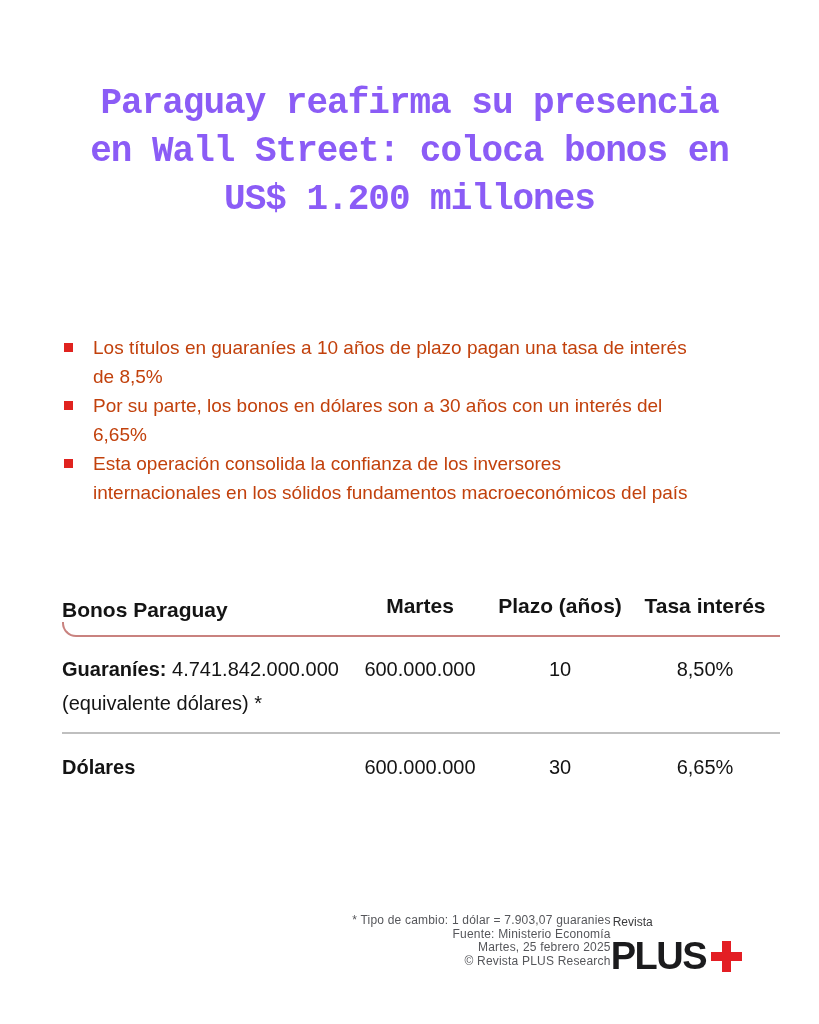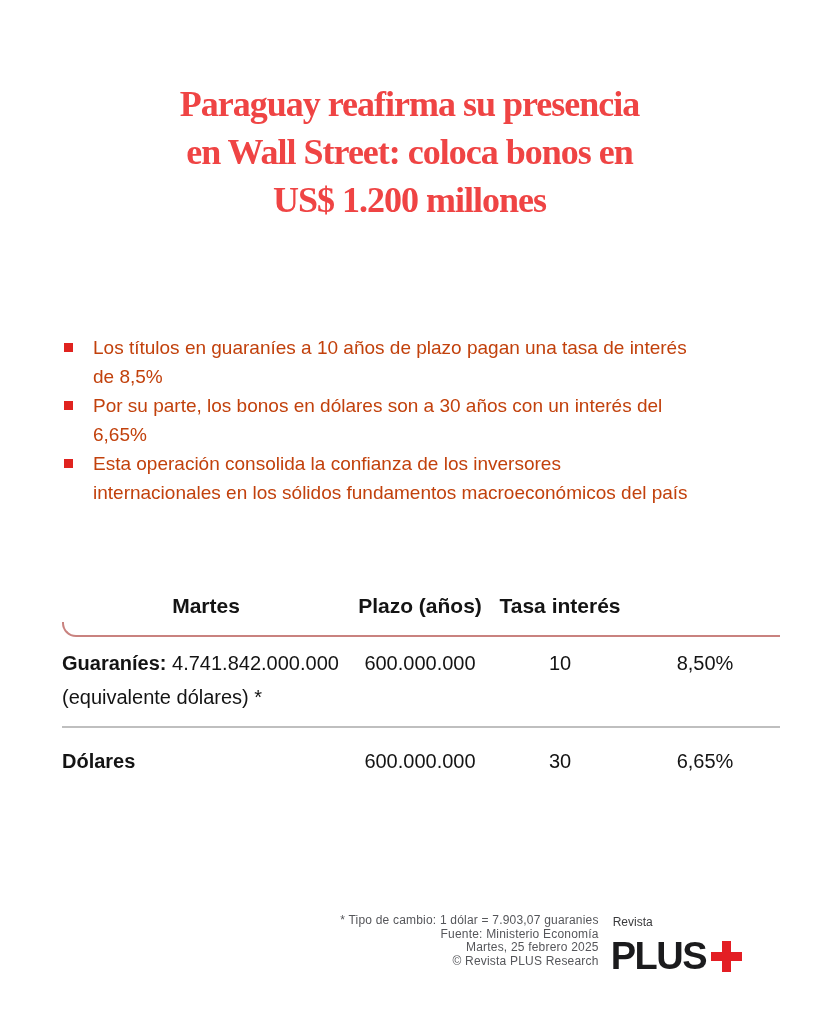--- a/index.html
+++ b/index.html
@@ -5,53 +5,53 @@
   html,body{margin:0;padding:0;background:#ffffff;}
   body{
     width:819px;height:1024px;position:relative;overflow:hidden;
     font-family:"Liberation Sans", sans-serif;
     -webkit-font-smoothing:antialiased;
   }
   
   .title{
     position:absolute;top:80px;left:0;width:819px;margin:0;
     text-align:center;
-    font-family:Liberation Serif, serif;
+    font-family:Liberation Mono, monospace;
     font-weight:700;font-size:36px;line-height:48px;
-    letter-spacing:-1px;color:#ef4444;
+    letter-spacing:-1px;color:#8b5cf6;
   }
   .title-line{display:block;}
   
   .bullets{position:absolute;top:333px;left:64px;width:700px;
     list-style:none;margin:0;padding:0;}
   .bullet{position:relative;padding-left:29px;
     font-size:19px;line-height:29px;color:#c2410c;}
   .bullet-square{position:absolute;left:0;top:10px;width:9px;height:9px;
     background:#e0231f;}
   .bullet-line{display:block;}
   
   .table{position:absolute;top:592px;left:62px;width:718px;color:#141414;}
   .thead{display:grid;grid-template-columns:288px 140px 140px 150px;
     align-items:end;font-weight:bold;font-size:21px;line-height:28px;}
   .th{text-align:center;}
   .th-left{text-align:left;position:relative;top:4px;}
   .rule{height:13px;margin-top:2px;
     border-left:2px solid #c9827f;border-bottom:2px solid #c9827f;
     border-bottom-left-radius:14px;}
   .trow{display:grid;grid-template-columns:288px 140px 140px 150px;
-    font-size:20px;line-height:34px;padding-top:9px;align-items:start;}
+    font-size:20px;line-height:34px;padding-top:15px;align-items:start;}
   .trow-2{padding-top:16px;}
   .td{text-align:center;}
   .td-left{text-align:left;}
   .td-bold{font-weight:bold;}
   .td-line{display:block;}
   .tdivider{border-top:2px solid #bfbfbf;margin-top:12px;height:0;}
   
   .footer{position:absolute;top:914px;right:77px;display:flex;
-    align-items:flex-start;gap:12px;}
+    align-items:flex-start;}
   .notes{text-align:right;font-size:12px;line-height:13.5px;
     color:#55565a;letter-spacing:0.2px;}
   .logo{display:flex;flex-direction:column;}
   .logo-top{font-size:12px;color:#3a3a3c;line-height:12px;margin:2px 0 11px 2px;}
   .logo-row{display:flex;align-items:center;}
   .logo-main{font-size:38px;font-weight:bold;letter-spacing:-1.5px;
     line-height:32px;color:#1b1b1d;}
   .plus-icon{margin-left:5px;margin-top:2px;display:block;}
 </style>
 </head>
@@ -78,20 +78,21 @@
     </li>
     <li class="bullet">
       <span class="bullet-square"></span>
       <span class="bullet-line">Esta operación consolida la confianza de los inversores</span>
       <span class="bullet-line">internacionales en los sólidos fundamentos macroeconómicos del país</span>
     </li>
   </ul>
 
   <div class="table">
     <div class="thead">
+      <div class="th th-left">Bonos Paraguay</div>
       <div class="th">Martes</div>
       <div class="th">Plazo (años)</div>
       <div class="th">Tasa interés</div>
     </div>
     <div class="rule"></div>
 
     <div class="trow">
       <div class="td td-left">
         <span class="td-line"><b>Guaraníes:</b> <span>4.741.842.000.000</span></span>
         <span class="td-line">(equivalente dólares) *</span>

